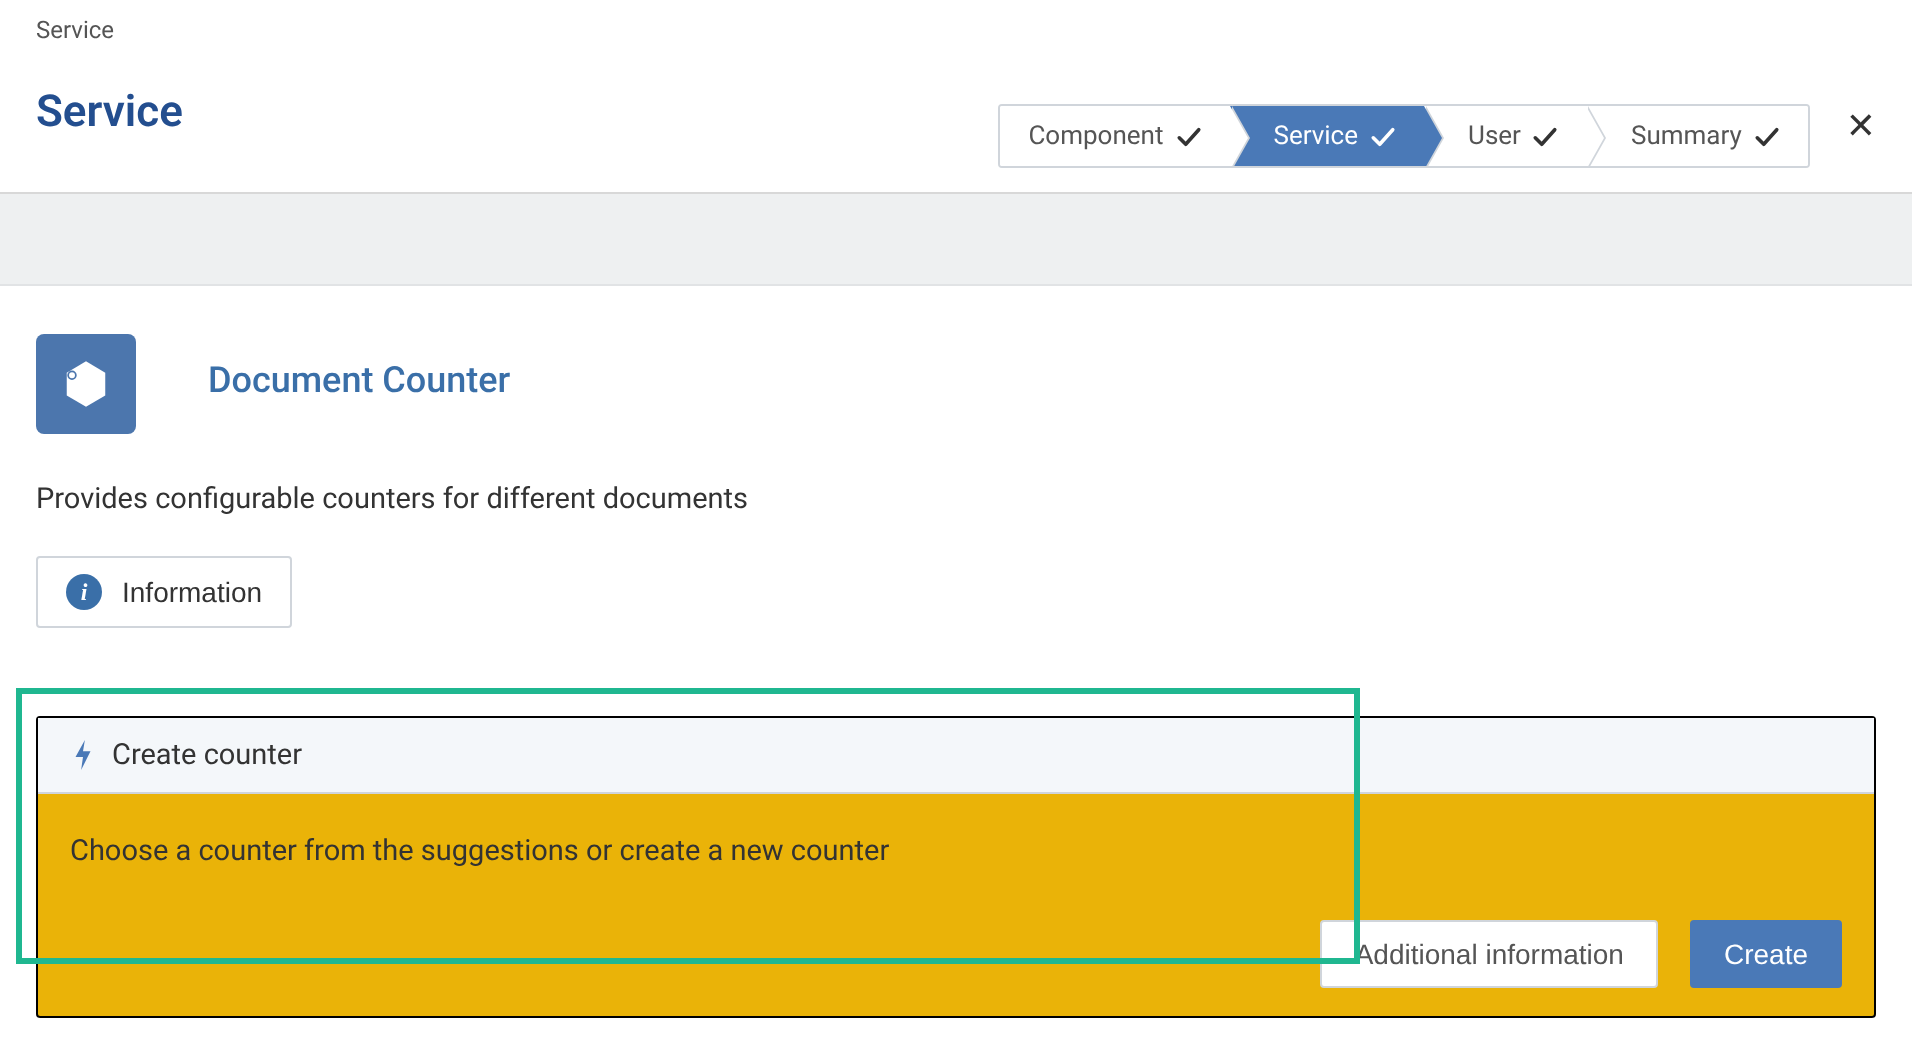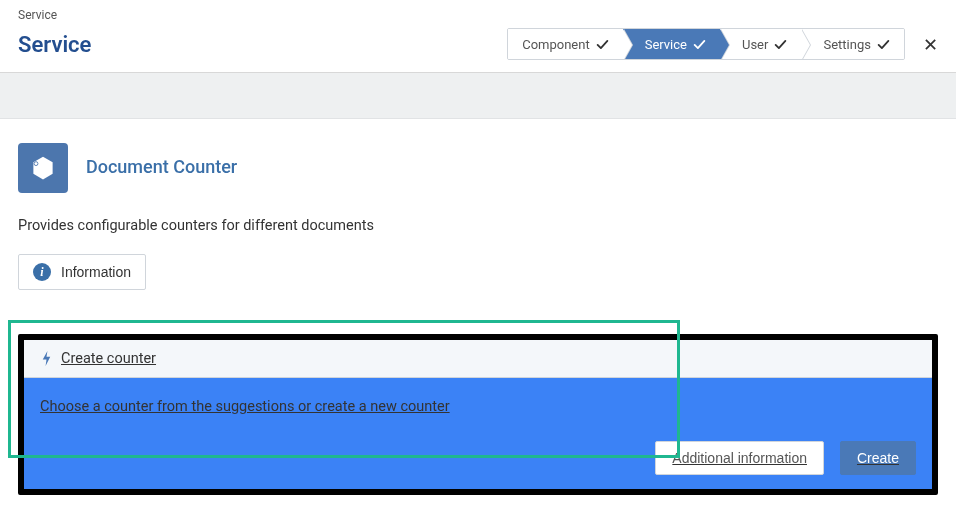--- a/index.html
+++ b/index.html
@@ -23,22 +23,22 @@
     padding: 6px 18px 12px 18px;
     border-bottom: 1px solid #d8d8d8;
   }
   .page-title {
     font-size: 22px;
     font-weight: 600;
     color: #234e8f;
   }
   .wizard {
     display: flex;
-    align-items: center;
     gap: 0;
+    margin-top: 24px;
   }
   .wizard-steps {
     display: flex;
     align-items: center;
     border: 1px solid #d0d5db;
     border-radius: 2px;
     overflow: hidden;
     height: 32px;
   }
   .step {
@@ -92,21 +92,21 @@
   .check-icon svg { width: 13px; height: 13px; display: block; }
   .graybar {
     height: 46px;
     background: #eef0f1;
     border-bottom: 1px solid #e1e3e5;
   }
   .content { padding: 24px 18px 0 18px; }
   .service-header {
     display: flex;
     align-items: center;
-    gap: 18px;
+    gap: 36px;
     margin-bottom: 24px;
   }
   .service-icon {
     width: 50px; height: 50px;
     background: #4c76ad;
     border-radius: 4px;
     display: flex;
     align-items: center;
     justify-content: center;
   }
@@ -159,24 +159,23 @@
     position: absolute;
     left: -10px;
     top: -14px;
     width: 672px;
     height: 138px;
     border: 3px solid #1fb790;
     pointer-events: none;
     z-index: 10;
   }
   .card {
-    border: 6px solid #000000;
+    border: 1px solid #000000;
     border-radius: 2px;
-    background: #3b82f6;
-    text-decoration: underline;
+    background: #eab308;
   }
   .card-header {
     background: #f4f7fa;
     border-bottom: 1px solid #d0d5db;
     padding: 10px 16px;
     display: flex;
     align-items: center;
     gap: 8px;
     font-size: 14.5px;
     color: #333;
@@ -235,21 +234,21 @@
       </div>
       <div class="step">
         <span>User</span>
         <span class="check-icon">
           <svg viewBox="0 0 16 16">
               <path d="M2 8.5 L6 12.5 L14 3.5" stroke="#333" stroke-width="2.2" fill="none" stroke-linecap="round" stroke-linejoin="round"></path>
             </svg>
         </span>
       </div>
       <div class="step">
-        <span>Settings</span>
+        <span>Summary</span>
         <span class="check-icon">
           <svg viewBox="0 0 16 16">
               <path d="M2 8.5 L6 12.5 L14 3.5" stroke="#333" stroke-width="2.2" fill="none" stroke-linecap="round" stroke-linejoin="round"></path>
             </svg>
         </span>
       </div>
     </div>
     <div class="close-btn">✕</div>
   </div>
 </div>

